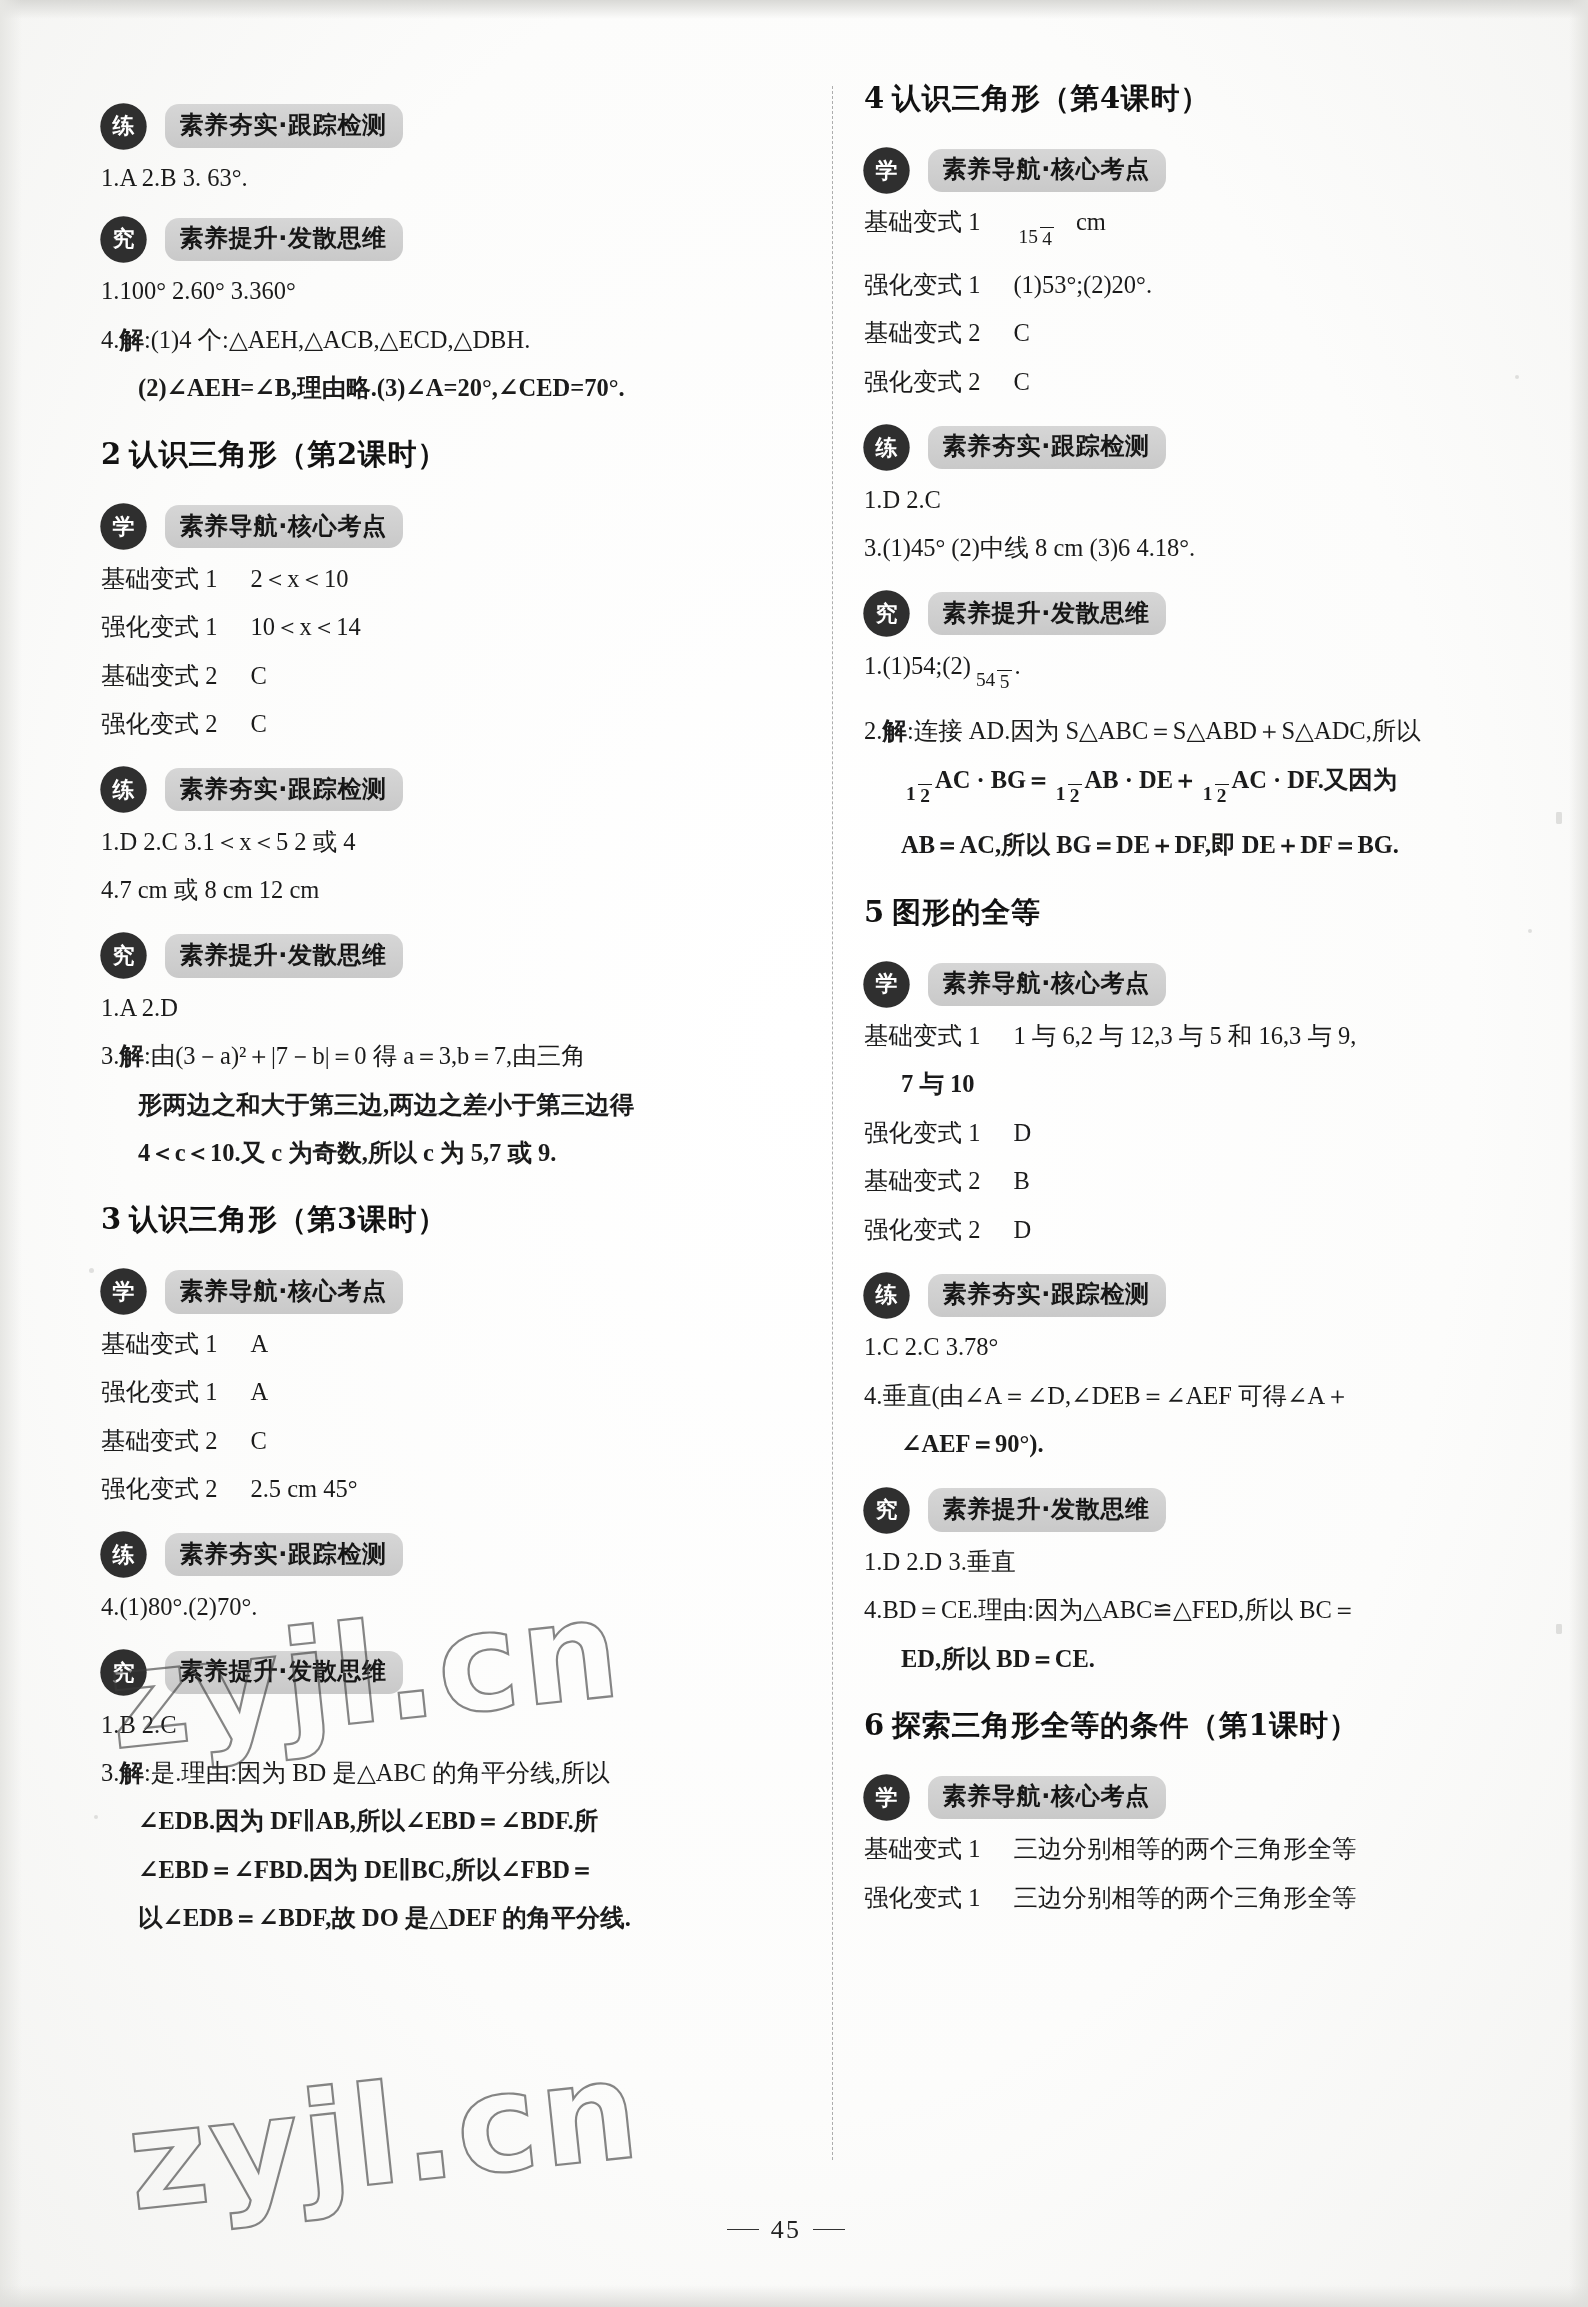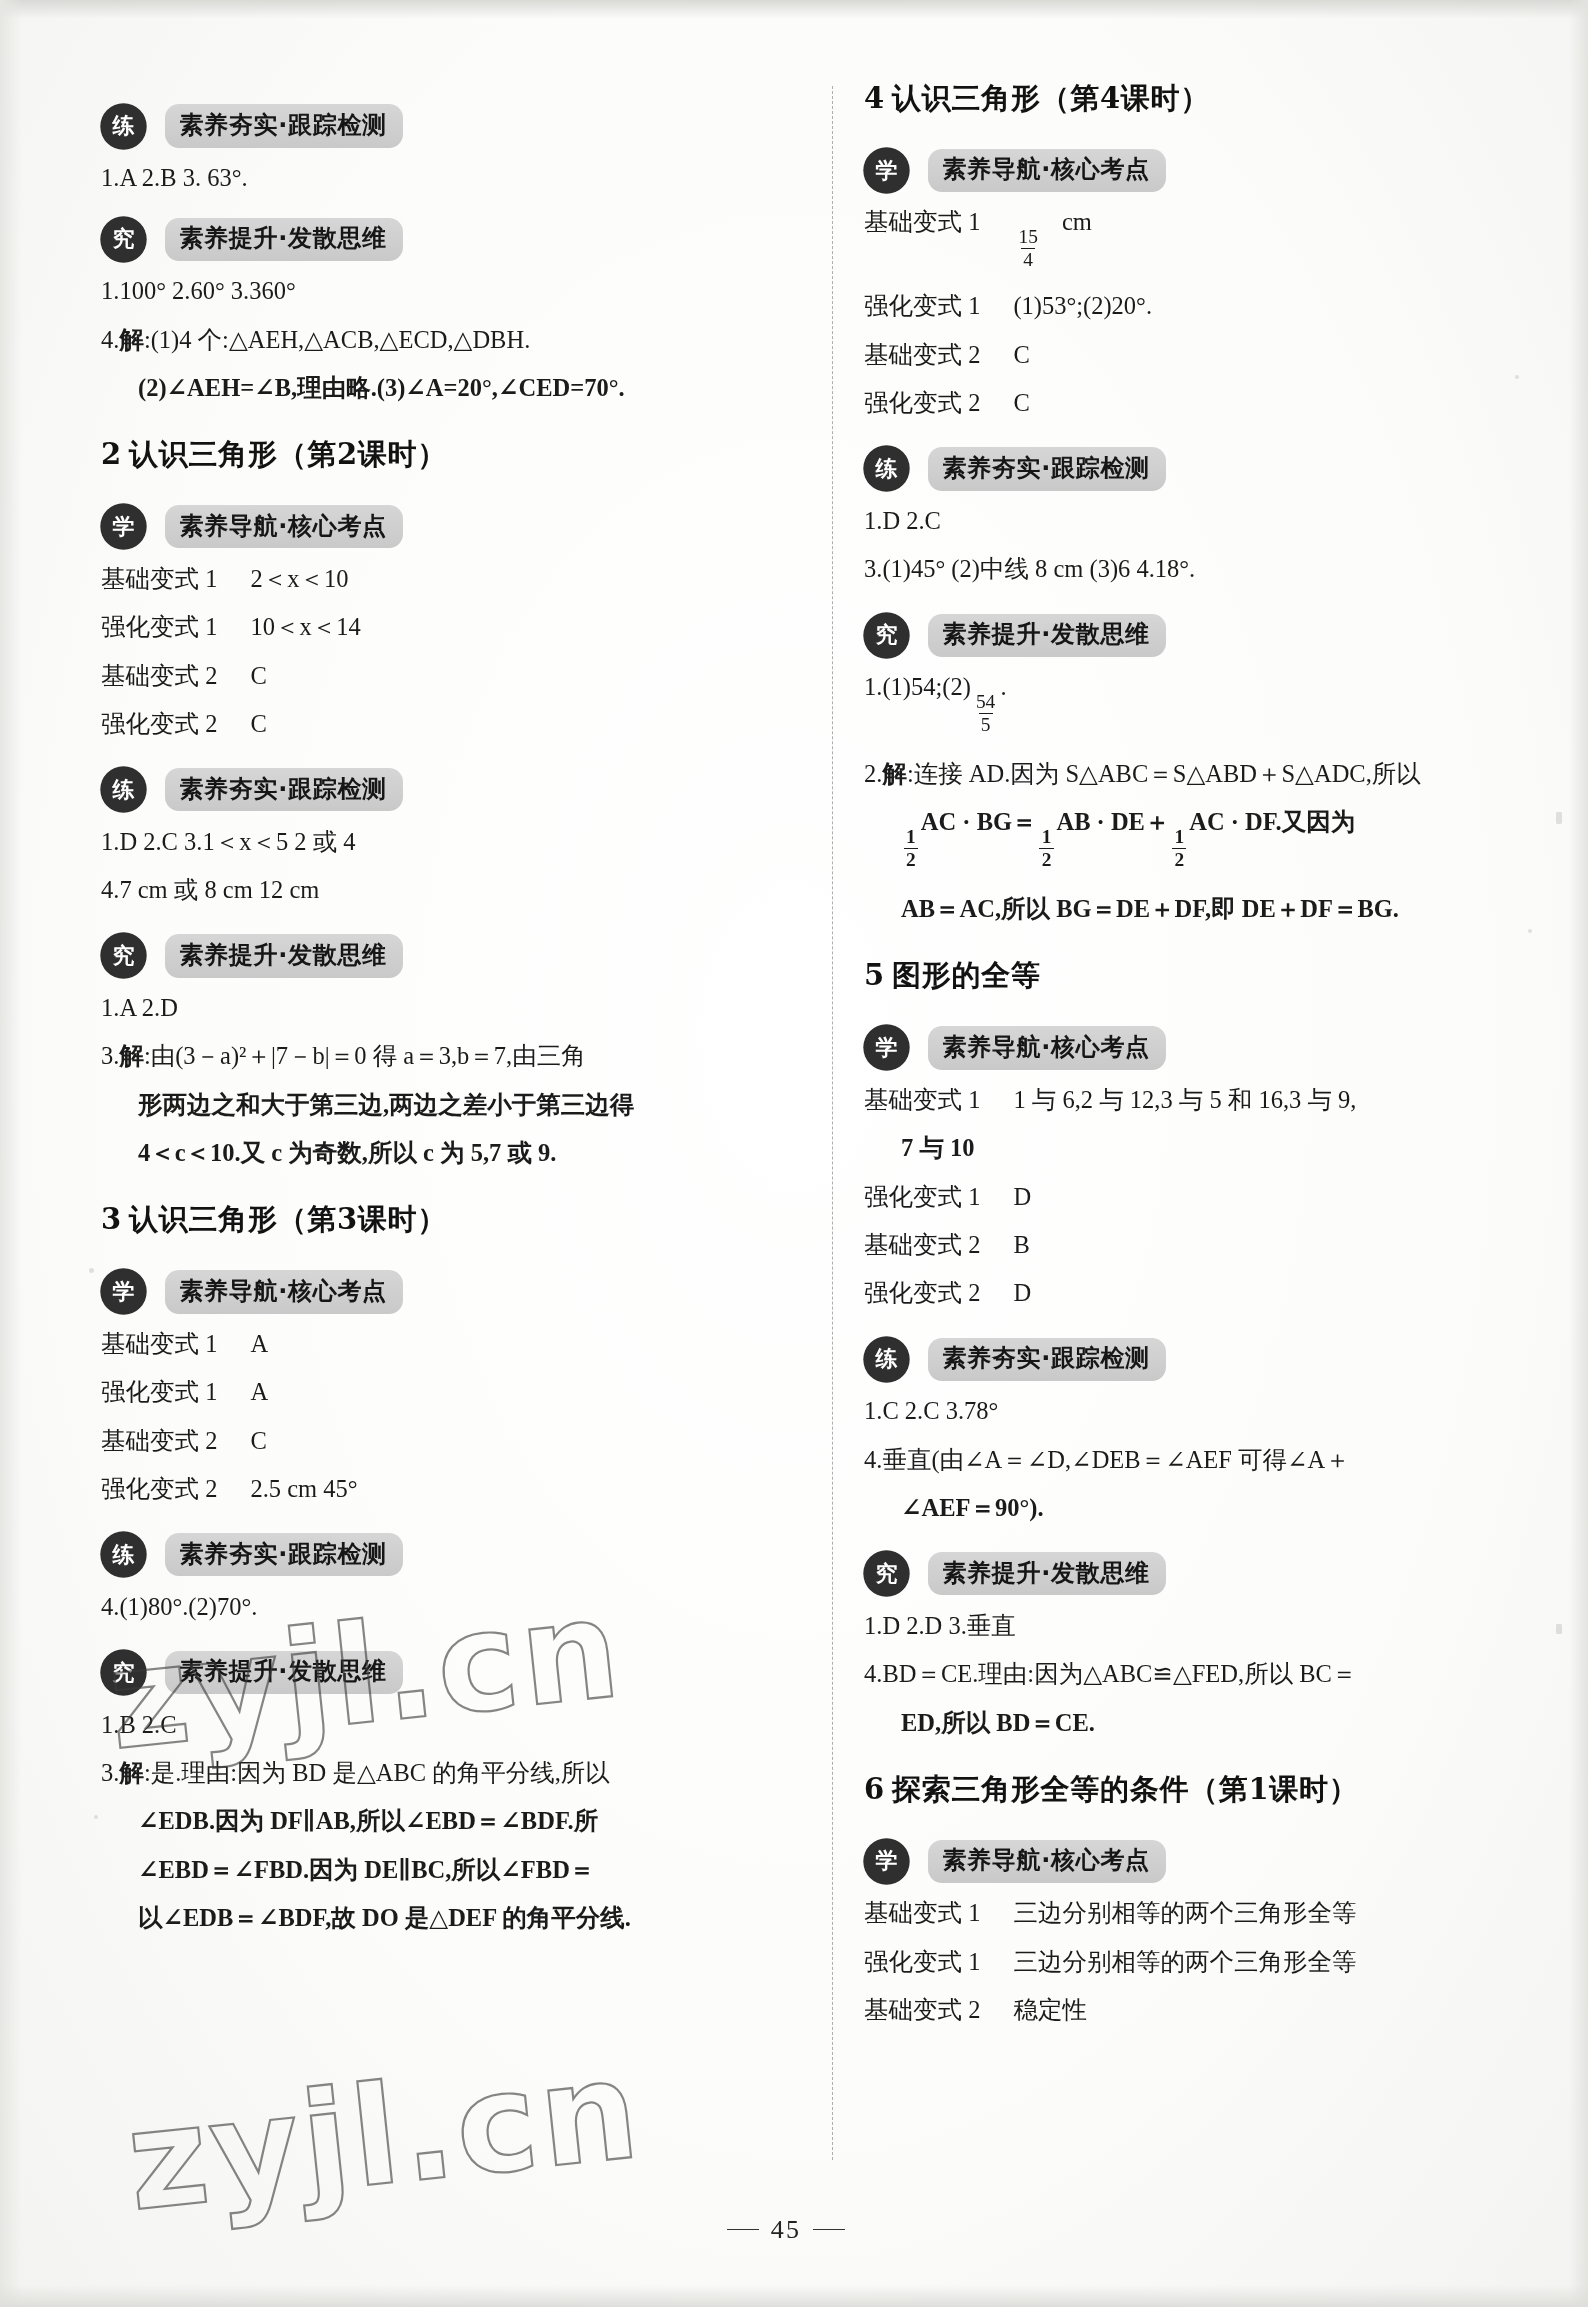--- a/index.html
+++ b/index.html
@@ -81,21 +81,21 @@
     white-space:nowrap;
   }
   .line.indent{padding-left:37px;font-weight:bold;}
   .gap-lg{margin-bottom:29px;}
   .bold{font-weight:bold;}
   .sp{display:inline-block;width:19px;}
   .sp-lg{display:inline-block;width:33px;}
 
   
   .frac{
-    display:inline-flex;flex-direction:column;align-items:center;
+    display:inline-flex;flex-direction:row;align-items:center;
     vertical-align:-0.52em;margin:0 2.9px;line-height:1;
   }
   .frac .n{font-size:19.4px;padding:0 2.2px 1.4px 2.2px;}
   .frac .d{font-size:19.4px;padding:1.4px 2.2px 0 2.2px;border-top:1.4px solid #1b1b1b;}
 
   
   .pageno{
     position:absolute;left:0;right:16px;bottom:62px;
     text-align:center;font-size:26px;letter-spacing:2.2px;color:#222;
   }
@@ -281,21 +281,20 @@
     <div class="line indent gap-lg">ED,所以 BD＝CE.</div>
 
     <div class="sec-title"><span class="num">6</span><span>探索三角形全等的条件（第1课时）</span></div>
 
     <div class="badge-row">
       <div class="badge-circle">学</div>
       <div class="badge-label">素养导航·核心考点</div>
     </div>
     <div class="line"><span>基础变式 1</span><span class="sp-lg"></span><span>三边分别相等的两个三角形全等</span></div>
     <div class="line"><span>强化变式 1</span><span class="sp-lg"></span><span>三边分别相等的两个三角形全等</span></div>
-    <div class="line"><span>基础变式 2</span><span class="sp-lg"></span><span>稳定性</span></div>
   </div>
 
   <div class="wm wm-1">zyjl.cn</div>
   <div class="wm wm-2">zyjl.cn</div>
 
   <div class="pageno"><span class="dash"></span><span>45</span><span class="dash"></span></div>
 
   <div class="edge-top"></div>
   <div class="edge-left"></div>
   <div class="edge-right"></div>

